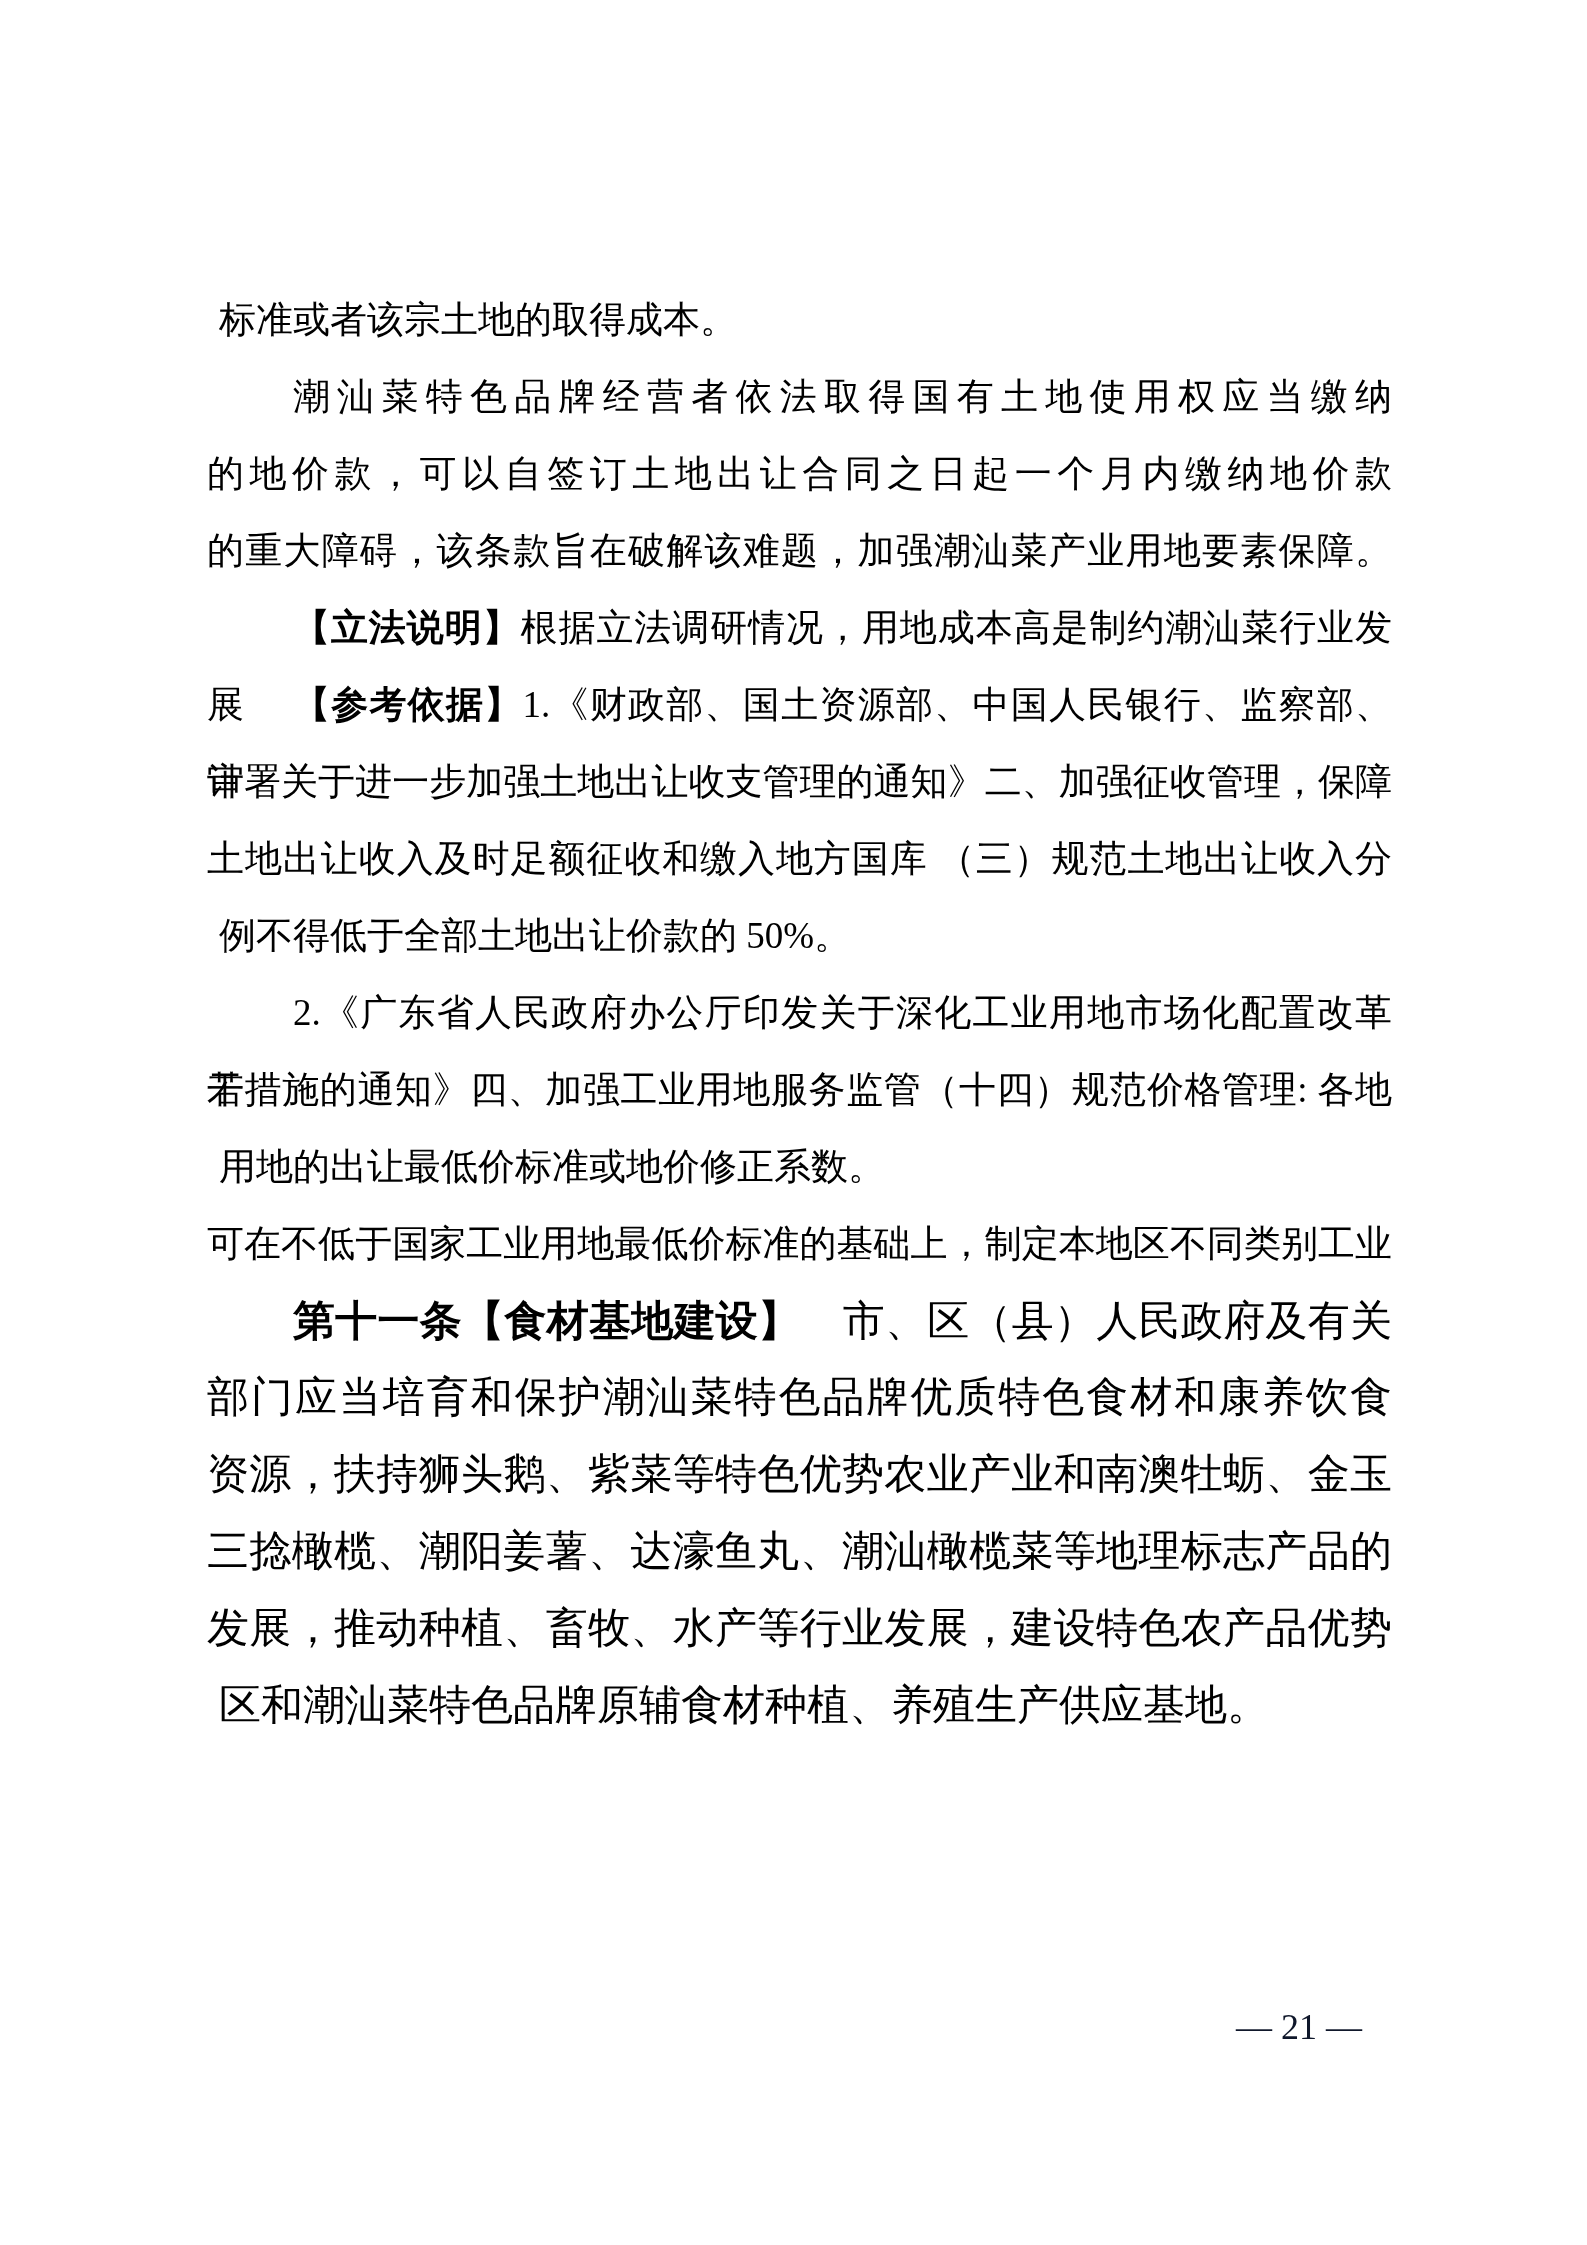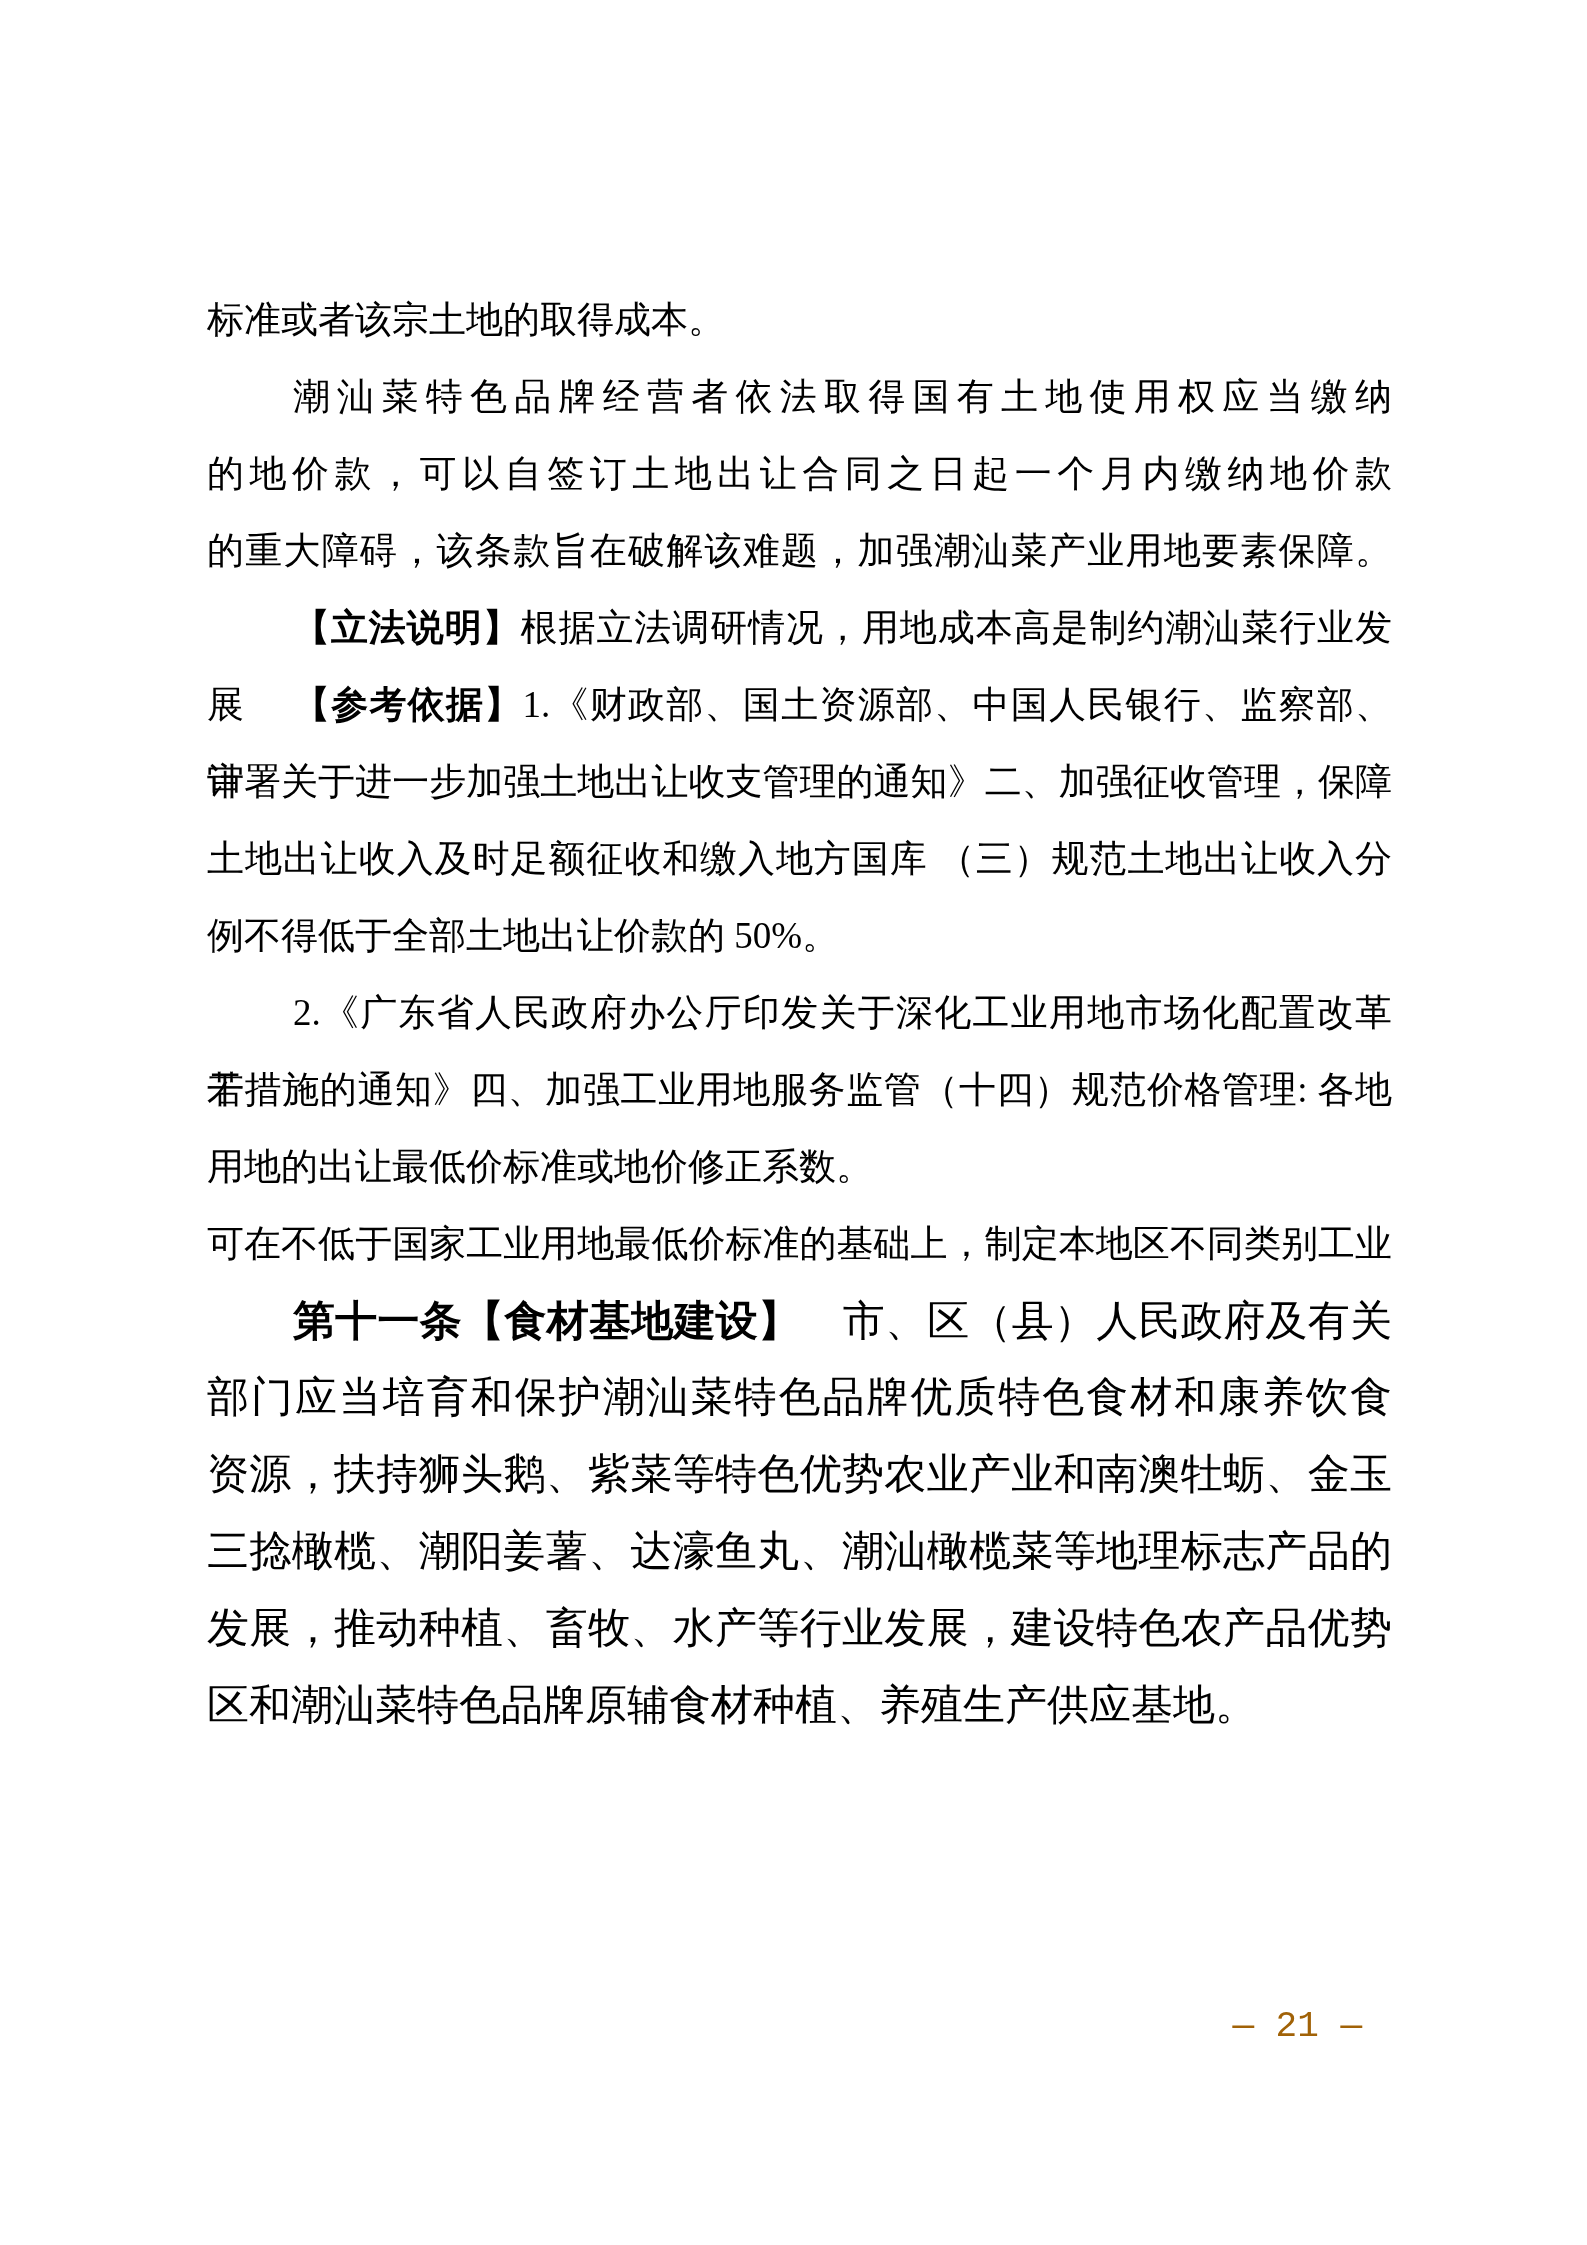--- a/index.html
+++ b/index.html
@@ -21,35 +21,36 @@
     font-size:37px;
     line-height:77px;
     height:77px;
     text-align:justify;
     text-align-last:justify;
     overflow:visible;
   }
   .ln.last{
     text-align:center;
     text-align-last:left;
+    margin-left:12px;
   }
   .ind{text-indent:86px;}
   .big{font-size:42px;}
   .hei{
     font-weight:bold;
     font-family:"Liberation Sans","DejaVu Sans",sans-serif;
   }
   .pageno{
     position:absolute;
     top:2002px;
     right:225px;
     font-size:36px;
     line-height:50px;
-    font-family:Liberation Mono, monospace;
-    color:#a16207;
+    font-family:Liberation Serif, serif;
+    color:#0f172a;
   }
 </style>
 </head>
 <body>
 
 <div class="page">
   <div class="body">
 
     <div class="ln last"><span>标准或者该宗土地的取得成本。</span></div>
 

